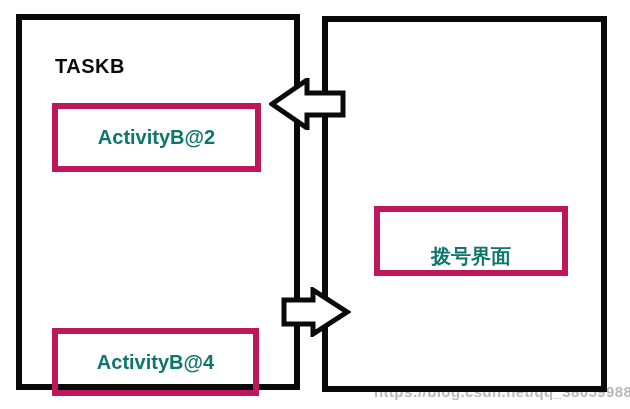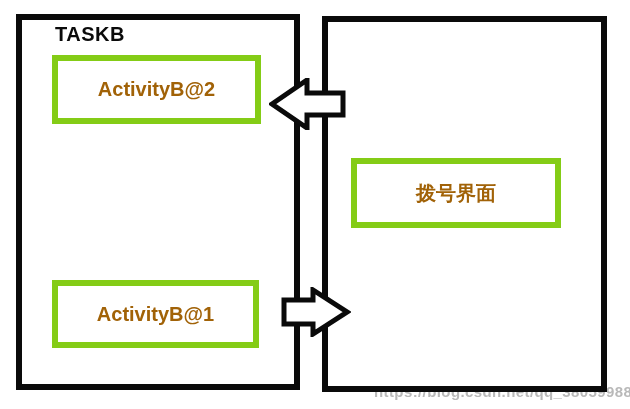--- a/index.html
+++ b/index.html
@@ -25,40 +25,42 @@
   .task-box.taskb { left: 16px; top: 14px; width: 284px; height: 376px; }
   .task-box.taska { left: 322px; top: 16px; width: 285px; height: 376px; }
   .task-label {
     position: absolute;
     font-weight: bold;
     font-size: 20px;
     color: #0a0a0a;
     letter-spacing: 0.5px;
     z-index: 2;
     white-space: nowrap;
+    margin-top: 32px;
   }
   .task-label.taskb-label { left: 55px; top: 23px; }
   .task-label.taska-label { left: 360px; top: 26px; }
   .activity-box {
     position: absolute;
-    border: 6px solid #84cc16;
+    border: 6px solid #be185d;
     background: transparent;
     z-index: 2;
     box-sizing: border-box;
     display: flex;
     align-items: center;
     justify-content: center;
     font-weight: bold;
     font-size: 20px;
-    color: #a16207;
+    color: #0f766e;
     white-space: nowrap;
+    margin-top: 48px;
   }
   .activity-b2 { left: 52px;  top: 55px;  width: 209px; height: 69px; }
   .activity-b1 { left: 52px;  top: 280px; width: 207px; height: 68px; }
-  .dial-box    { left: 351px; top: 158px; width: 210px; height: 70px; }
+  .dial-box    { left: 374px; top: 158px; width: 194px; height: 70px; align-items: flex-end; }
   .arrow {
     position: absolute;
     z-index: 3;
     line-height: 0;
   }
   .arrow-left  { left: 269px; top: 78px;  width: 78px; height: 52px; }
   .arrow-right { left: 281px; top: 287px; width: 70px; height: 50px; }
   .arrow svg { display: block; }
   .arrow polygon {
     fill: #ffffff;
@@ -88,21 +90,21 @@
   <div class="task-box taskb"></div>
   <div class="task-label taskb-label">TASKB</div>
 
   <div class="task-box taska"></div>
 
   <div class="activity-box activity-b2">
     <span>ActivityB@2</span>
   </div>
 
   <div class="activity-box activity-b1">
-    <span>ActivityB@1</span>
+    <span>ActivityB@4</span>
   </div>
 
   <div class="activity-box dial-box">
     <span>拨号界面</span>
   </div>
 
   <div class="arrow arrow-left">
     <svg width="78" height="52" viewBox="0 0 78 52" xmlns="http://www.w3.org/2000/svg">
       <polygon points="3,26 38,2 38,15 74,15 74,37 38,37 38,50"></polygon>
     </svg>

